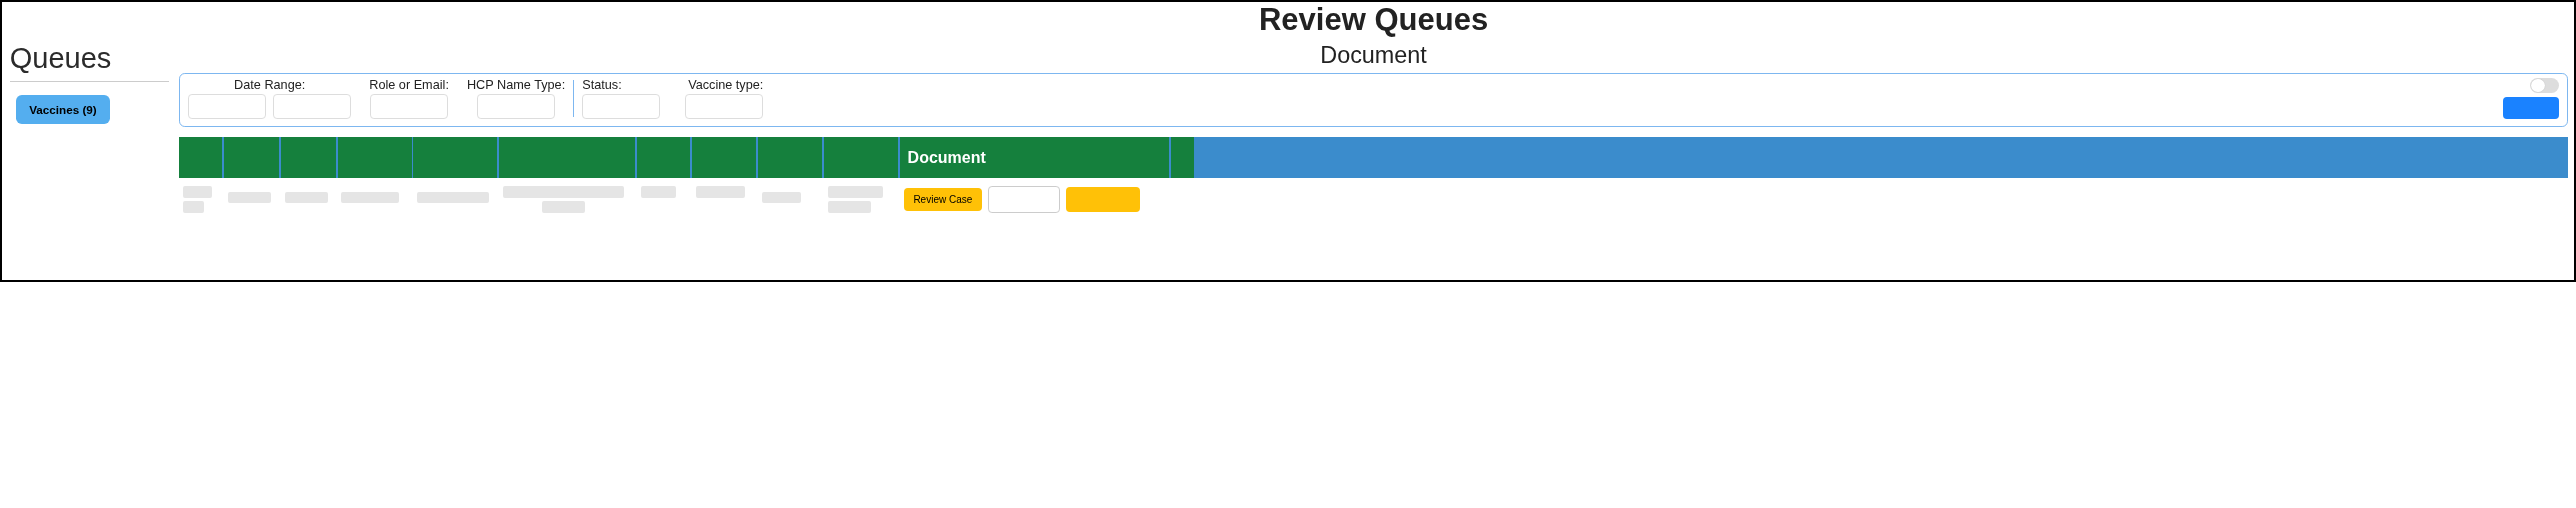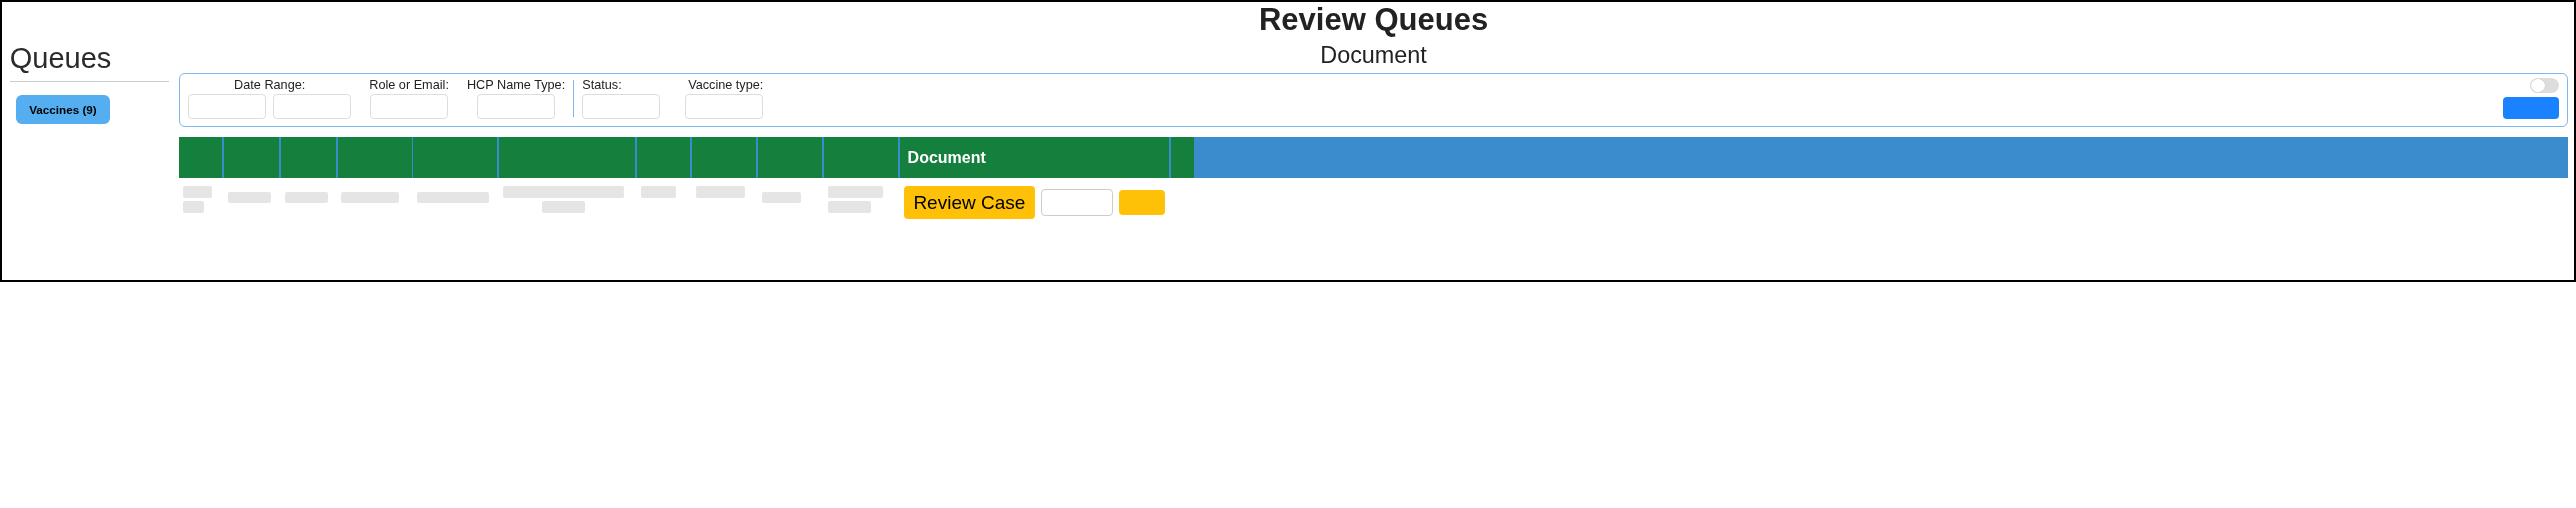--- a/index.html
+++ b/index.html
@@ -169,21 +169,21 @@
   .skel {
     background: #e5e5e5;
     border-radius: 1.9px;
     height: 11.7px;
   }
   .review-btn {
     background: #ffc107;
     border: none;
     border-radius: 3.9px;
     padding: 5.8px 9.7px;
-    font-size: 19px;
+    font-size: 10px;
     font-weight: 400;
     color: #000;
     cursor: pointer;
     white-space: nowrap;
   }
   .doc-input {
     height: 27px;
     border: 1px solid #ccc;
     border-radius: 3.9px;
     background: #fff;

